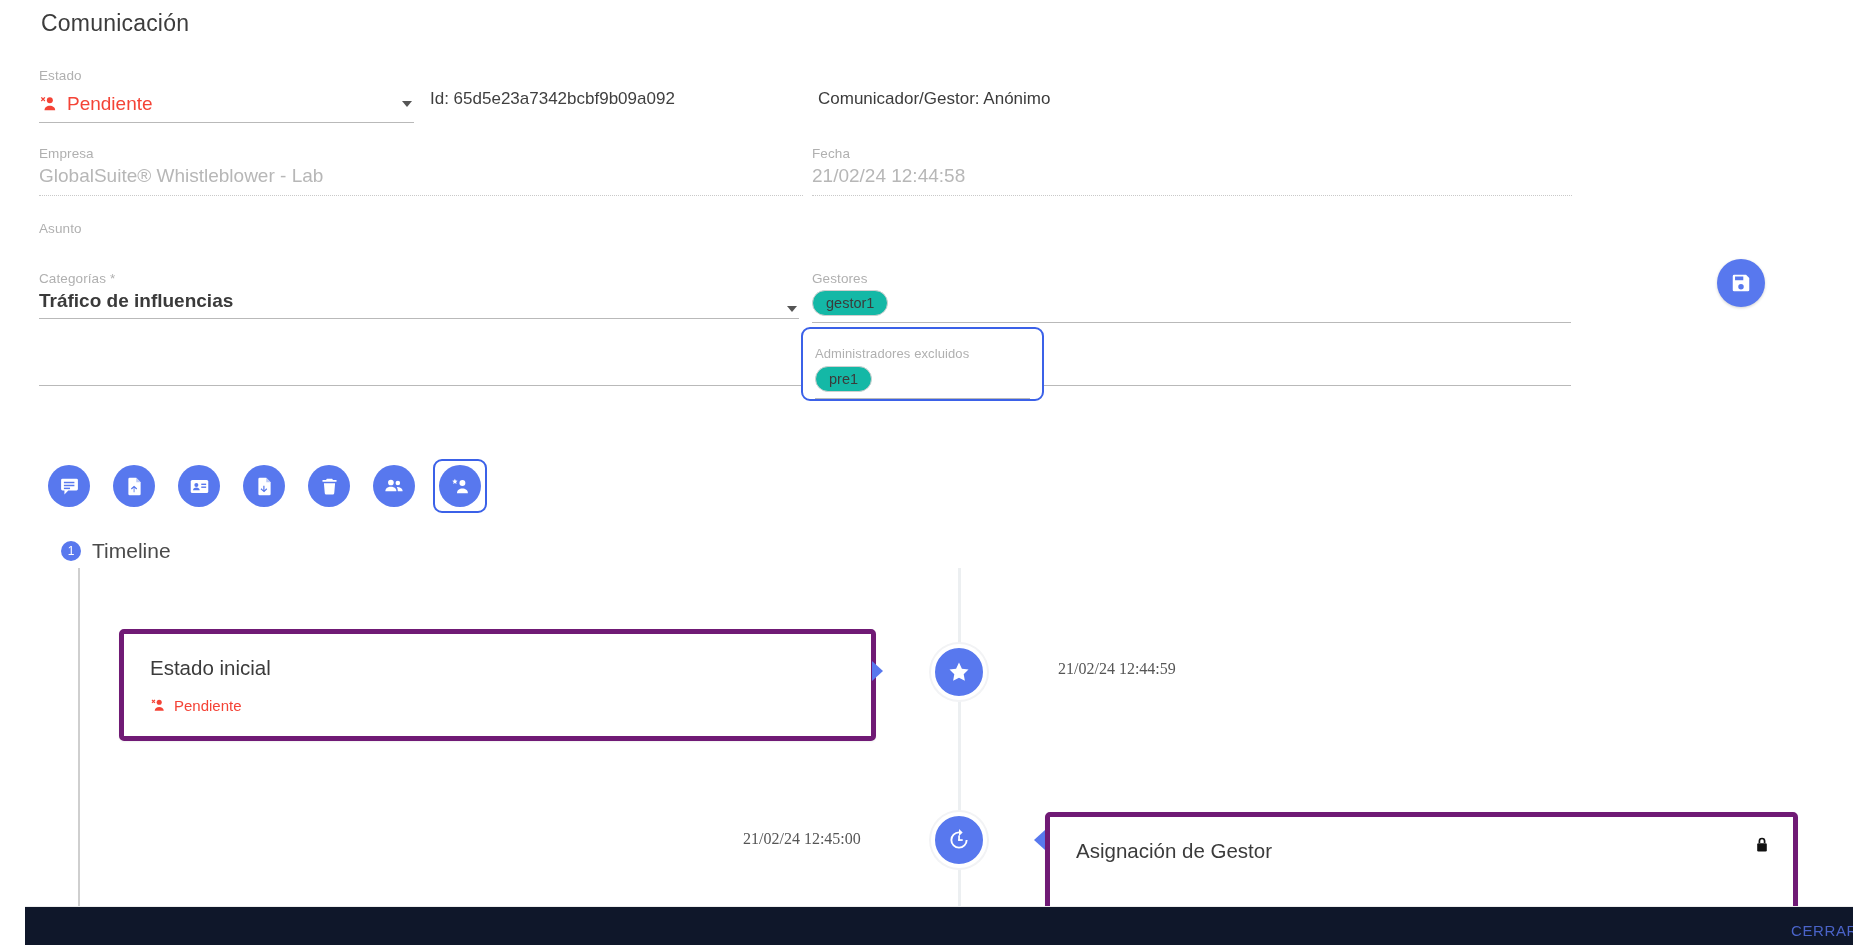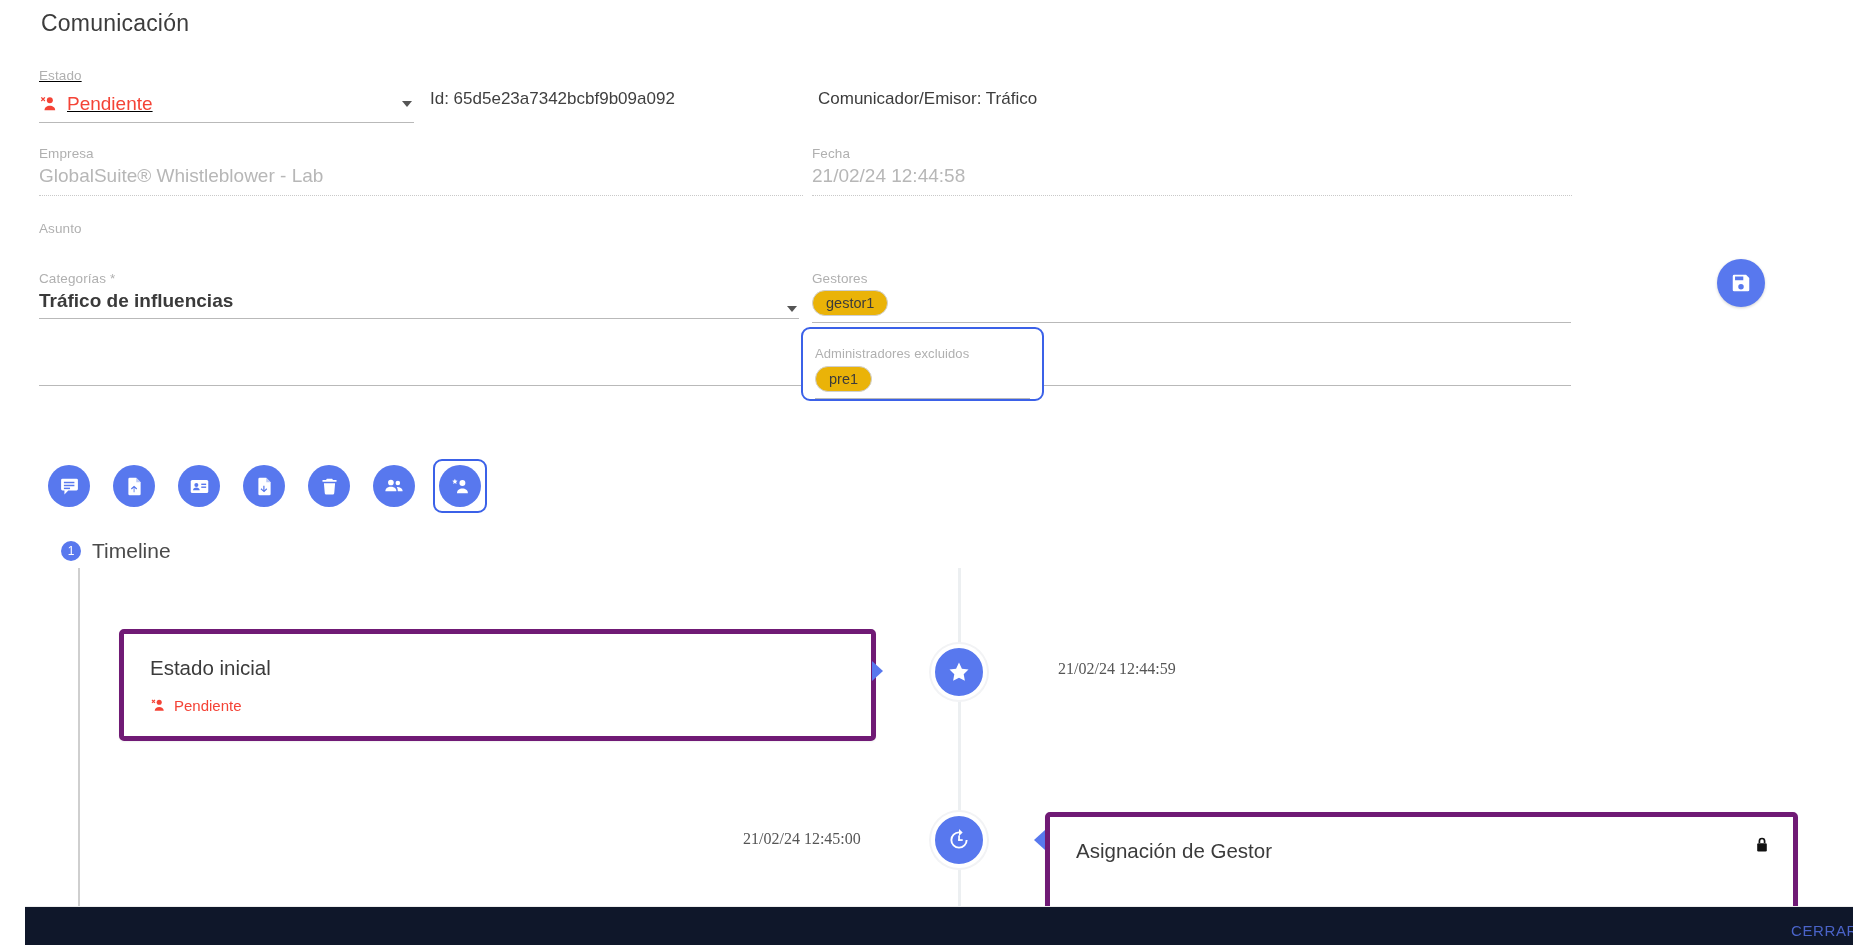--- a/index.html
+++ b/index.html
@@ -51,21 +51,20 @@
   }
   .underline-dotted {
     border-bottom: 1.5px dotted #c9c9c9;
   }
 
   
   .estado-wrap {
     position: absolute;
     left: 14px; top: 68px;
     width: 375px;
-    text-decoration: underline;
   }
   .estado-row {
     display: flex; align-items: center;
     gap: 8px;
     padding-top: 10px; padding-bottom: 7px;
   }
   .estado-text {
     font-size: 19px;
     color: #f44336;
     flex: 1;
@@ -139,21 +138,21 @@
     left: 787px; top: 271px;
     width: 759px;
   }
   .chip {
     display: inline-flex;
     align-items: center; justify-content: center;
     height: 26px;
     padding: 0 13px;
     border: 1px solid #cfcfcf;
     border-radius: 14px;
-    background: #eab308;
+    background: #14b8a6;
     font-size: 14.5px;
     color: #3b3b3b;
     margin-top: 4px;
     margin-bottom: 6px;
   }
 
   
   .admin-excl {
     position: absolute;
     left: 776px; top: 327px;
@@ -367,21 +366,21 @@
           <path d="M6.6 19.5c0-3.4 2.9-5.4 6.4-5.4s6.4 2 6.4 5.4z" fill="#f44336"></path>
           <path d="M2.2 4.6l1.1-1.1 1.6 1.6 1.6-1.6 1.1 1.1-1.6 1.6 1.6 1.6-1.1 1.1-1.6-1.6-1.6 1.6-1.1-1.1 1.6-1.6z" fill="#f44336"></path>
         </svg>
       </span>
       <span class="estado-text">Pendiente</span>
       <span class="caret"></span>
     </div>
   </div>
 
   <div class="id-text">Id: 65d5e23a7342bcbf9b09a092</div>
-  <div class="comunicador-text">Comunicador/Emisor: Tráfico</div>
+  <div class="comunicador-text">Comunicador/Gestor: Anónimo</div>
 
   <div class="empresa-wrap">
     <div class="field-label">Empresa</div>
     <div class="fld-inner underline-dotted">
       <span class="field-value disabled">GlobalSuite® Whistleblower - Lab</span>
     </div>
   </div>
 
   <div class="fecha-wrap">
     <div class="field-label">Fecha</div>

